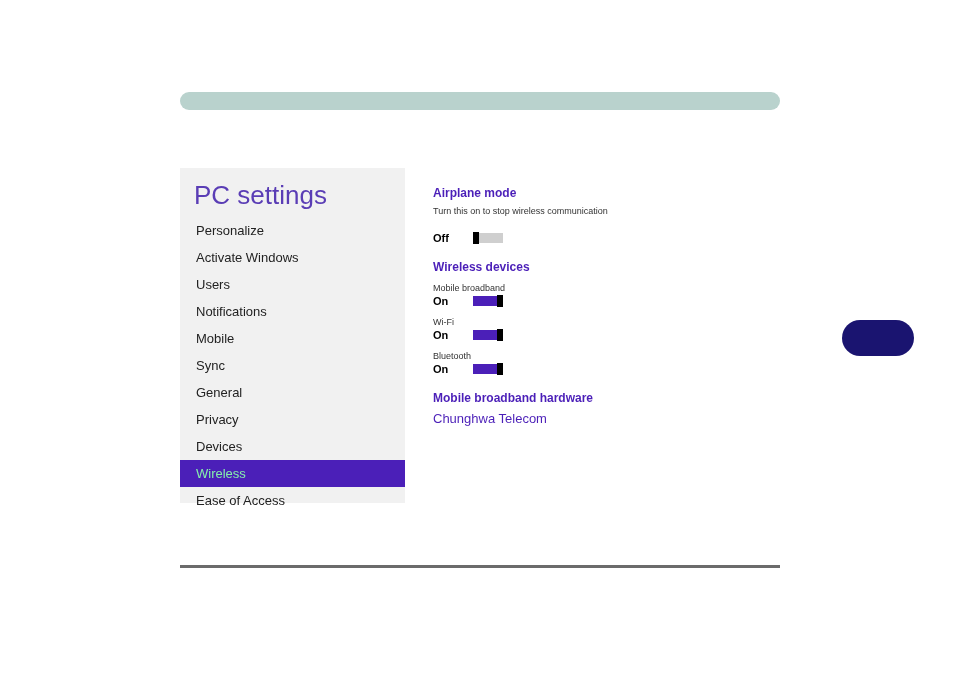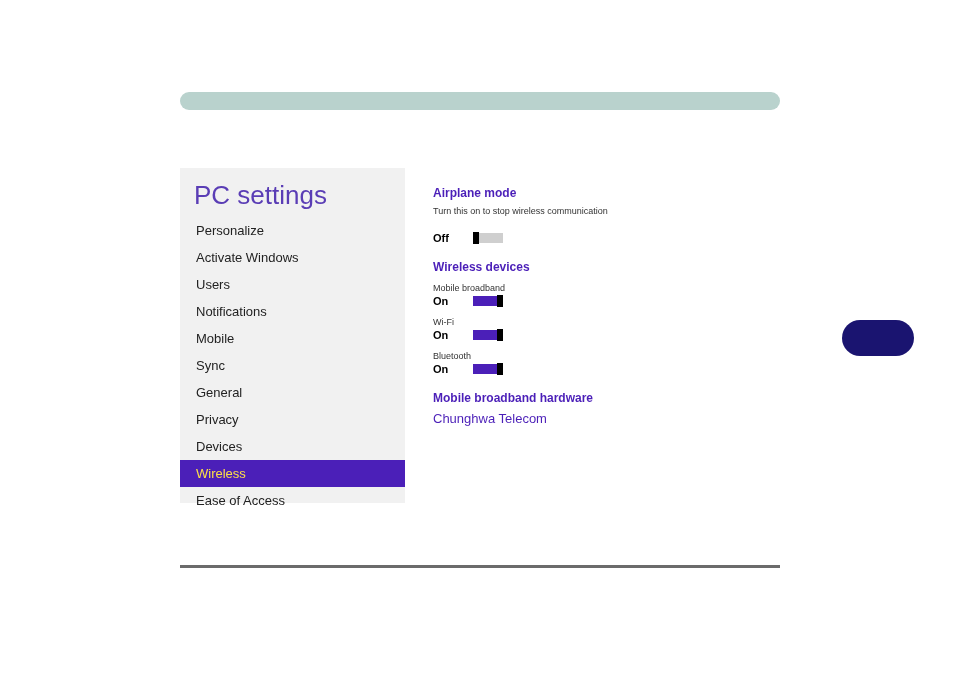--- a/index.html
+++ b/index.html
@@ -45,21 +45,21 @@
     }
     .sidebar-item {
       padding: 6px 16px;
       font-size: 13px;
       color: #222;
       cursor: pointer;
       font-weight: 400;
     }
     .sidebar-item.selected {
       background: #4b1fb8;
-      color: #fde047;
+      color: #86efac;
     }
     .content {
       flex: 1;
       background: #ffffff;
       padding: 18px 0 0 28px;
     }
     .section-title {
       font-size: 12px;
       color: #4b1fb8;
       font-weight: 700;

